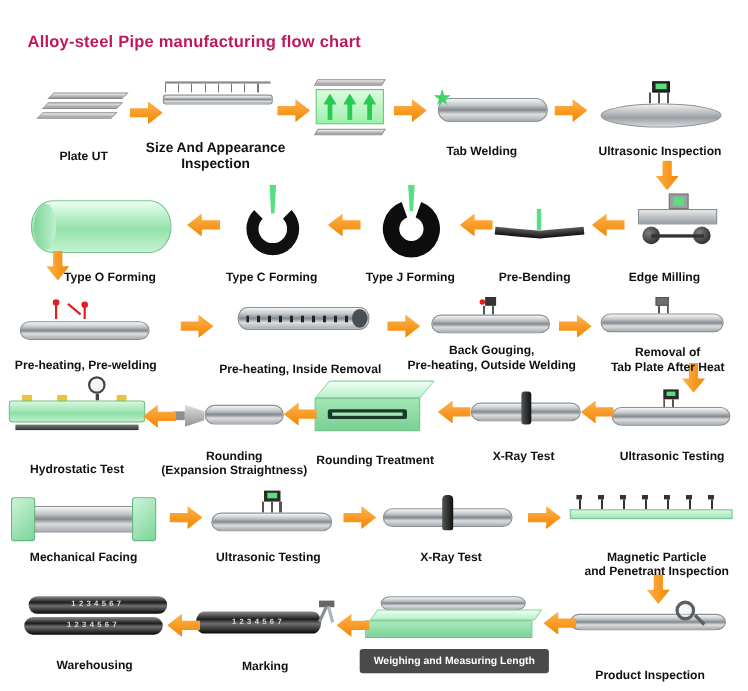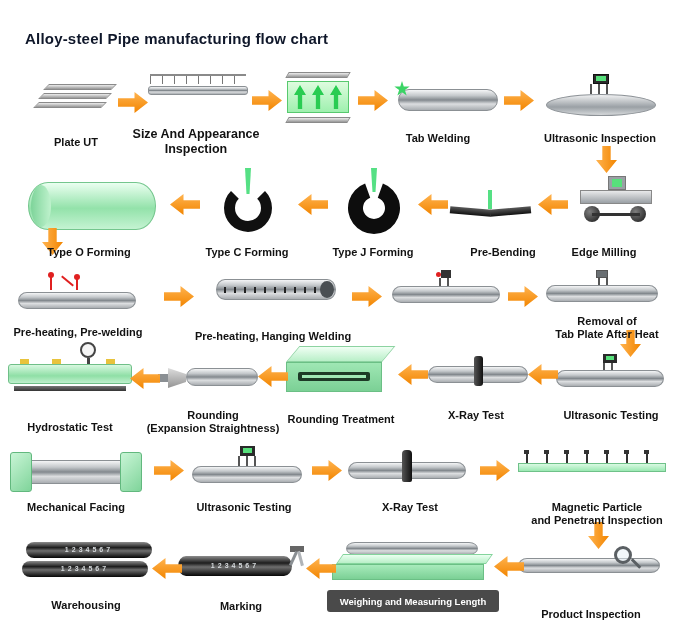--- a/index.html
+++ b/index.html
@@ -1,19 +1,19 @@
 <!DOCTYPE html>
 <html><head>
 <meta charset="utf-8">
 <style>
   * { margin:0; padding:0; box-sizing:border-box; }
   html,body { background:#fff; }
   #canvas { position:relative; width:680px; height:628px; background:#ffffff;
             font-family:"Liberation Sans", sans-serif; overflow:hidden; }
-  .title { position:absolute; font-size:15px; font-weight:bold; color:#0f172a; letter-spacing:.2px; }
+  .title { position:absolute; font-size:15px; font-weight:bold; color:#be185d; letter-spacing:.2px; }
   .lbl { position:absolute; transform:translateX(-50%); font-size:11px; font-weight:bold;
          color:#121212; text-align:center; white-space:pre-line; line-height:1.22; }
   .lbl.big { font-size:12.5px; }
   .ar { position:absolute; background:linear-gradient(180deg,#ffb34f 0%,#f28500 100%); }
   .ar.r { width:30px; height:21px; clip-path:polygon(0 30%,55% 30%,55% 0,100% 50%,55% 100%,55% 70%,0 70%); }
   .ar.l { width:30px; height:21px; clip-path:polygon(100% 30%,45% 30%,45% 0,0 50%,45% 100%,45% 70%,100% 70%); }
   .ar.d { width:21px; height:27px; background:linear-gradient(90deg,#ffb34f,#f28500);
           clip-path:polygon(30% 0,70% 0,70% 52%,100% 52%,50% 100%,0 52%,30% 52%); }
   .icon { position:absolute; }
   .icon div { position:absolute; }
@@ -241,28 +241,30 @@
   <div class="ar l" style="left:494px;top:556px"></div>
   <div class="ar l" style="left:306px;top:558px"></div>
   <div class="ar l" style="left:152px;top:558px"></div>
 
   <div class="lbl" style="left:76px;top:136px;width:100px">Plate UT</div>
   <div class="lbl big" style="left:196px;top:127px;width:160px">Size And Appearance
 Inspection</div>
   <div class="lbl" style="left:438px;top:132px;width:100px">Tab Welding</div>
   <div class="lbl" style="left:600px;top:132px;width:150px">Ultrasonic Inspection</div>
 
-  <div class="lbl" style="left:89px;top:246px;width:110px">Type O Forming</div>
+  <div class="lbl" style="left:100px;top:246px;width:110px">Type O Forming</div>
   <div class="lbl" style="left:247px;top:246px;width:110px">Type C Forming</div>
   <div class="lbl" style="left:373px;top:246px;width:110px">Type J Forming</div>
-  <div class="lbl" style="left:503px;top:246px;width:100px">Pre-Bending</div>
+  <div class="lbl" style="left:486px;top:246px;width:100px">Pre-Bending</div>
   <div class="lbl" style="left:604px;top:246px;width:100px">Edge Milling</div>
 
   <div class="lbl" style="left:78px;top:326px;width:170px">Pre-heating,  Pre-welding</div>
-  <div class="lbl" style="left:273px;top:330px;width:200px">Pre-heating,  Hanging Welding</div>
+  <div class="lbl" style="left:273px;top:330px;width:200px">Pre-heating,  Inside Removal</div>
+  <div class="lbl" style="left:447px;top:313px;width:190px">Back Gouging,
+Pre-heating,  Outside Welding</div>
   <div class="lbl" style="left:607px;top:315px;width:150px">Removal of
 Tab Plate After Heat</div>
 
   <div class="lbl" style="left:70px;top:421px;width:130px">Hydrostatic Test</div>
   <div class="lbl" style="left:213px;top:409px;width:170px">Rounding
 (Expansion Straightness)</div>
   <div class="lbl" style="left:341px;top:413px;width:140px">Rounding Treatment</div>
   <div class="lbl" style="left:476px;top:409px;width:100px">X-Ray Test</div>
   <div class="lbl" style="left:611px;top:409px;width:140px">Ultrasonic Testing</div>
 

